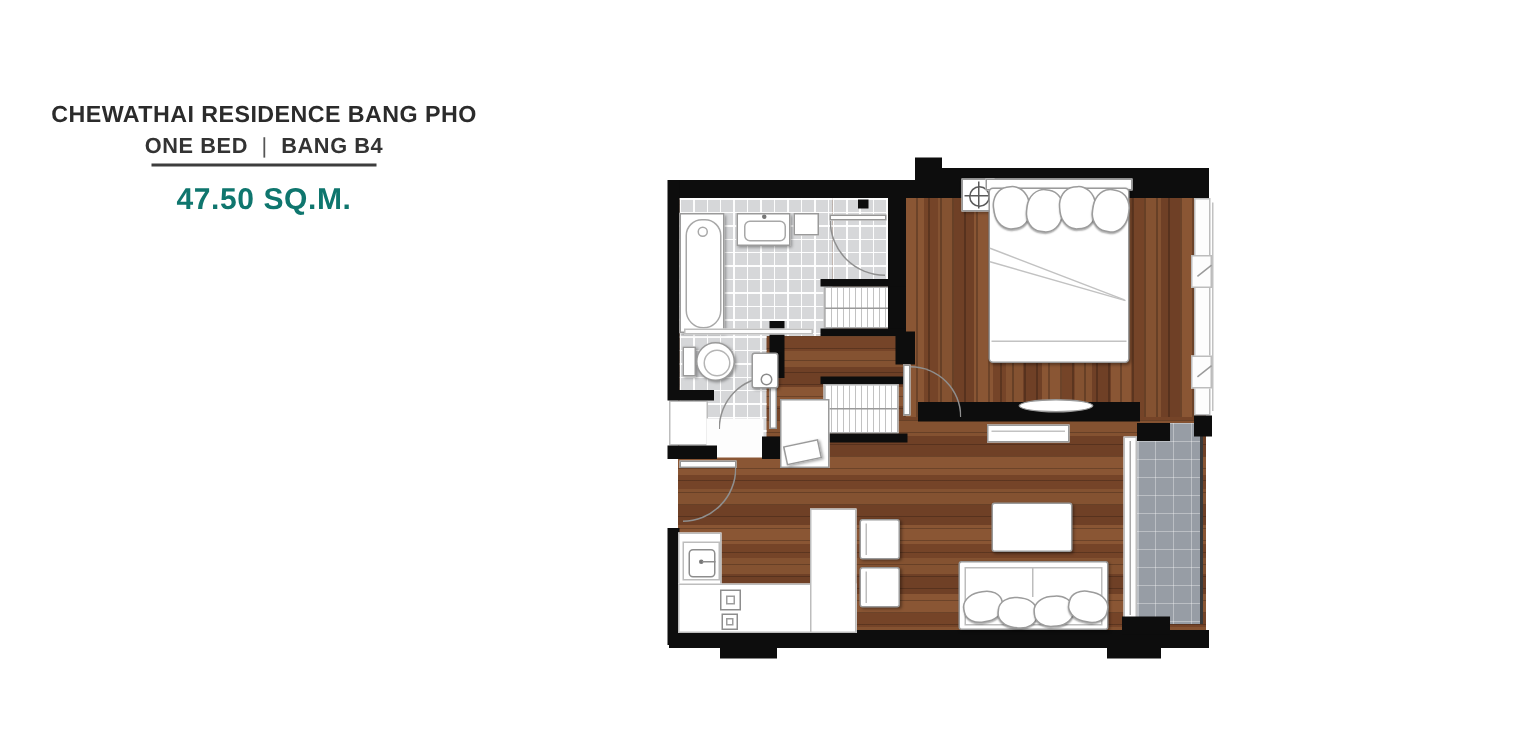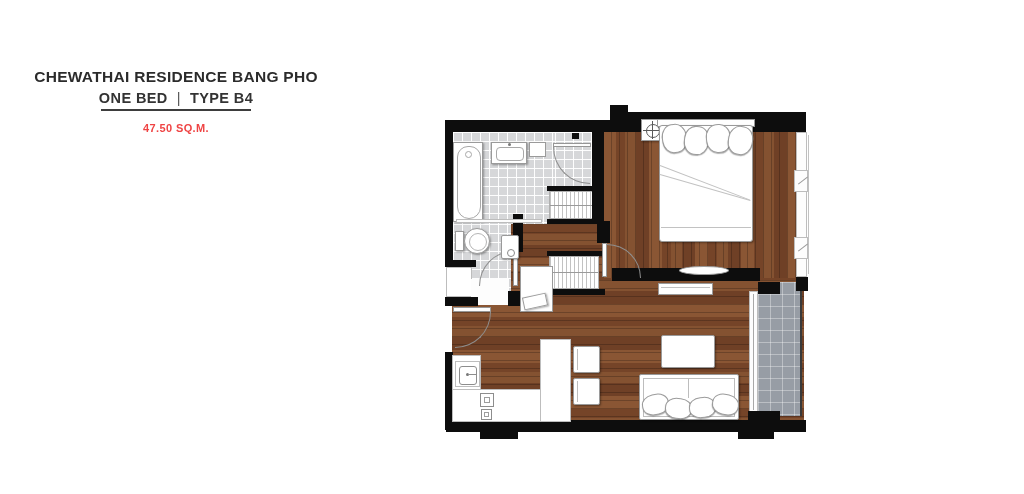--- a/index.html
+++ b/index.html
@@ -4,21 +4,21 @@
 <style>
   html,body{margin:0;padding:0;background:#ffffff;}
   #canvas{position:relative;width:1024px;height:494px;background:#ffffff;overflow:hidden;
           font-family:"Liberation Sans",sans-serif;color:#2e2e2e;margin-top:24px;}
   
   #header{position:absolute;left:26px;top:44px;width:300px;text-align:center;}
   #title{font-size:15.5px;font-weight:bold;letter-spacing:.3px;color:#2b2b2b;}
   #subtitle{margin-top:4px;font-size:14.5px;font-weight:bold;color:#333;letter-spacing:.4px;}
   #subtitle .sep{padding:0 9px;font-weight:normal;color:#555;}
   #subline{width:150px;height:2px;background:#3d3d3d;margin:3px auto 0 auto;}
-  #area{margin-top:11px;font-size:11px;font-weight:bold;letter-spacing:.4px;color:#ef4444;}
+  #area{margin-top:11px;font-size:20px;font-weight:bold;letter-spacing:.4px;color:#0f766e;}
   
   #plan{position:absolute;left:443px;top:75px;width:372px;height:345px;}
   .wall{position:absolute;background:#0d0d0d;}
   .wood{position:absolute;background-color:#7d4a2b;
         background-image:
           repeating-linear-gradient(to bottom, rgba(0,0,0,.22) 0 1px, transparent 1px 8px),
           repeating-linear-gradient(to bottom, #8a5634 0 13px, #754428 13px 22px, #845231 22px 33px, #6f4026 33px 46px);}
   .wood.vert{background-image:
           repeating-linear-gradient(to right, rgba(0,0,0,.22) 0 1px, transparent 1px 8px),
           repeating-linear-gradient(to right, #8a5634 0 13px, #754428 13px 22px, #845231 22px 33px, #6f4026 33px 46px);}
@@ -47,21 +47,21 @@
   .thinline{position:absolute;background:#c2c2c2;}
 </style>
 </head>
 <body>
 
 <div id="canvas">
 
   <div id="header">
     <div id="title">CHEWATHAI RESIDENCE BANG PHO</div>
     <div id="subtitle">
-      <span>ONE BED</span><span class="sep">|</span><span>TYPE B4</span>
+      <span>ONE BED</span><span class="sep">|</span><span>BANG B4</span>
     </div>
     <div id="subline"></div>
     <div id="area">47.50 SQ.M.</div>
   </div>
 
   <div id="plan">
 
     <div class="wood" style="left:9px;top:21px;width:352px;height:305px;"></div>
     <div class="wood vert" style="left:160px;top:33px;width:195px;height:146px;"></div>
     <div class="tile" style="left:10px;top:33px;width:102px;height:92px;"></div>

